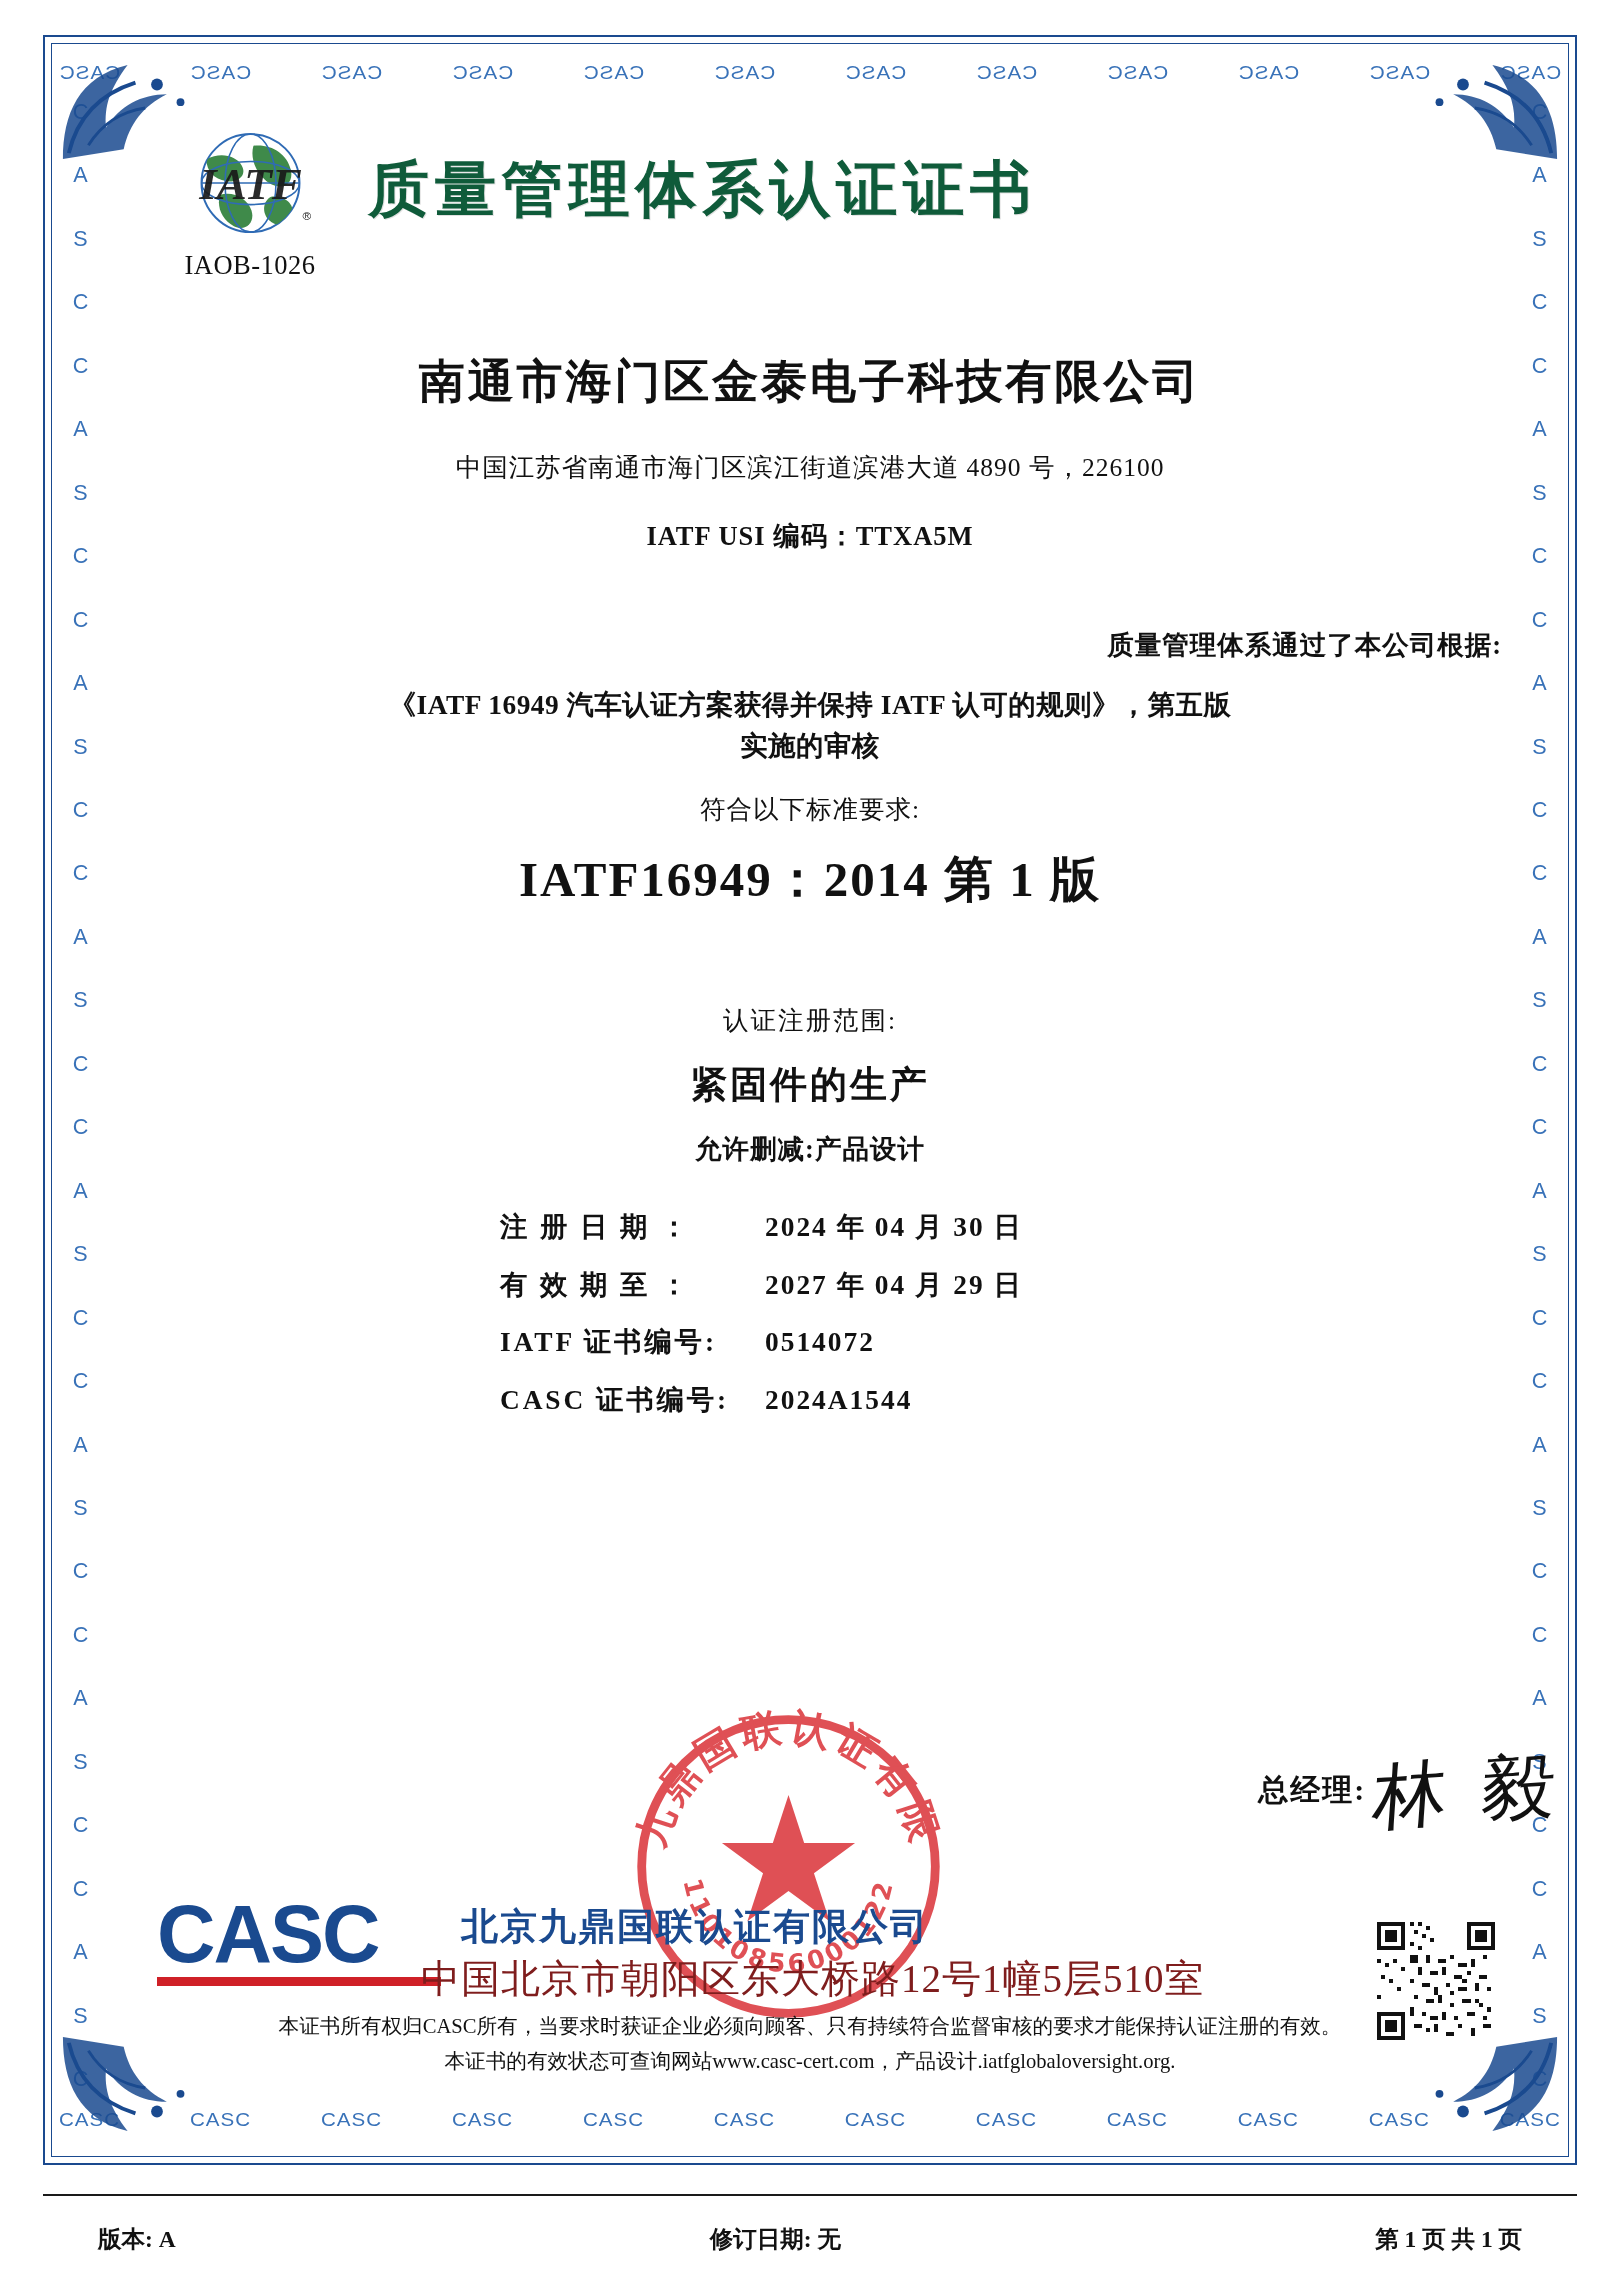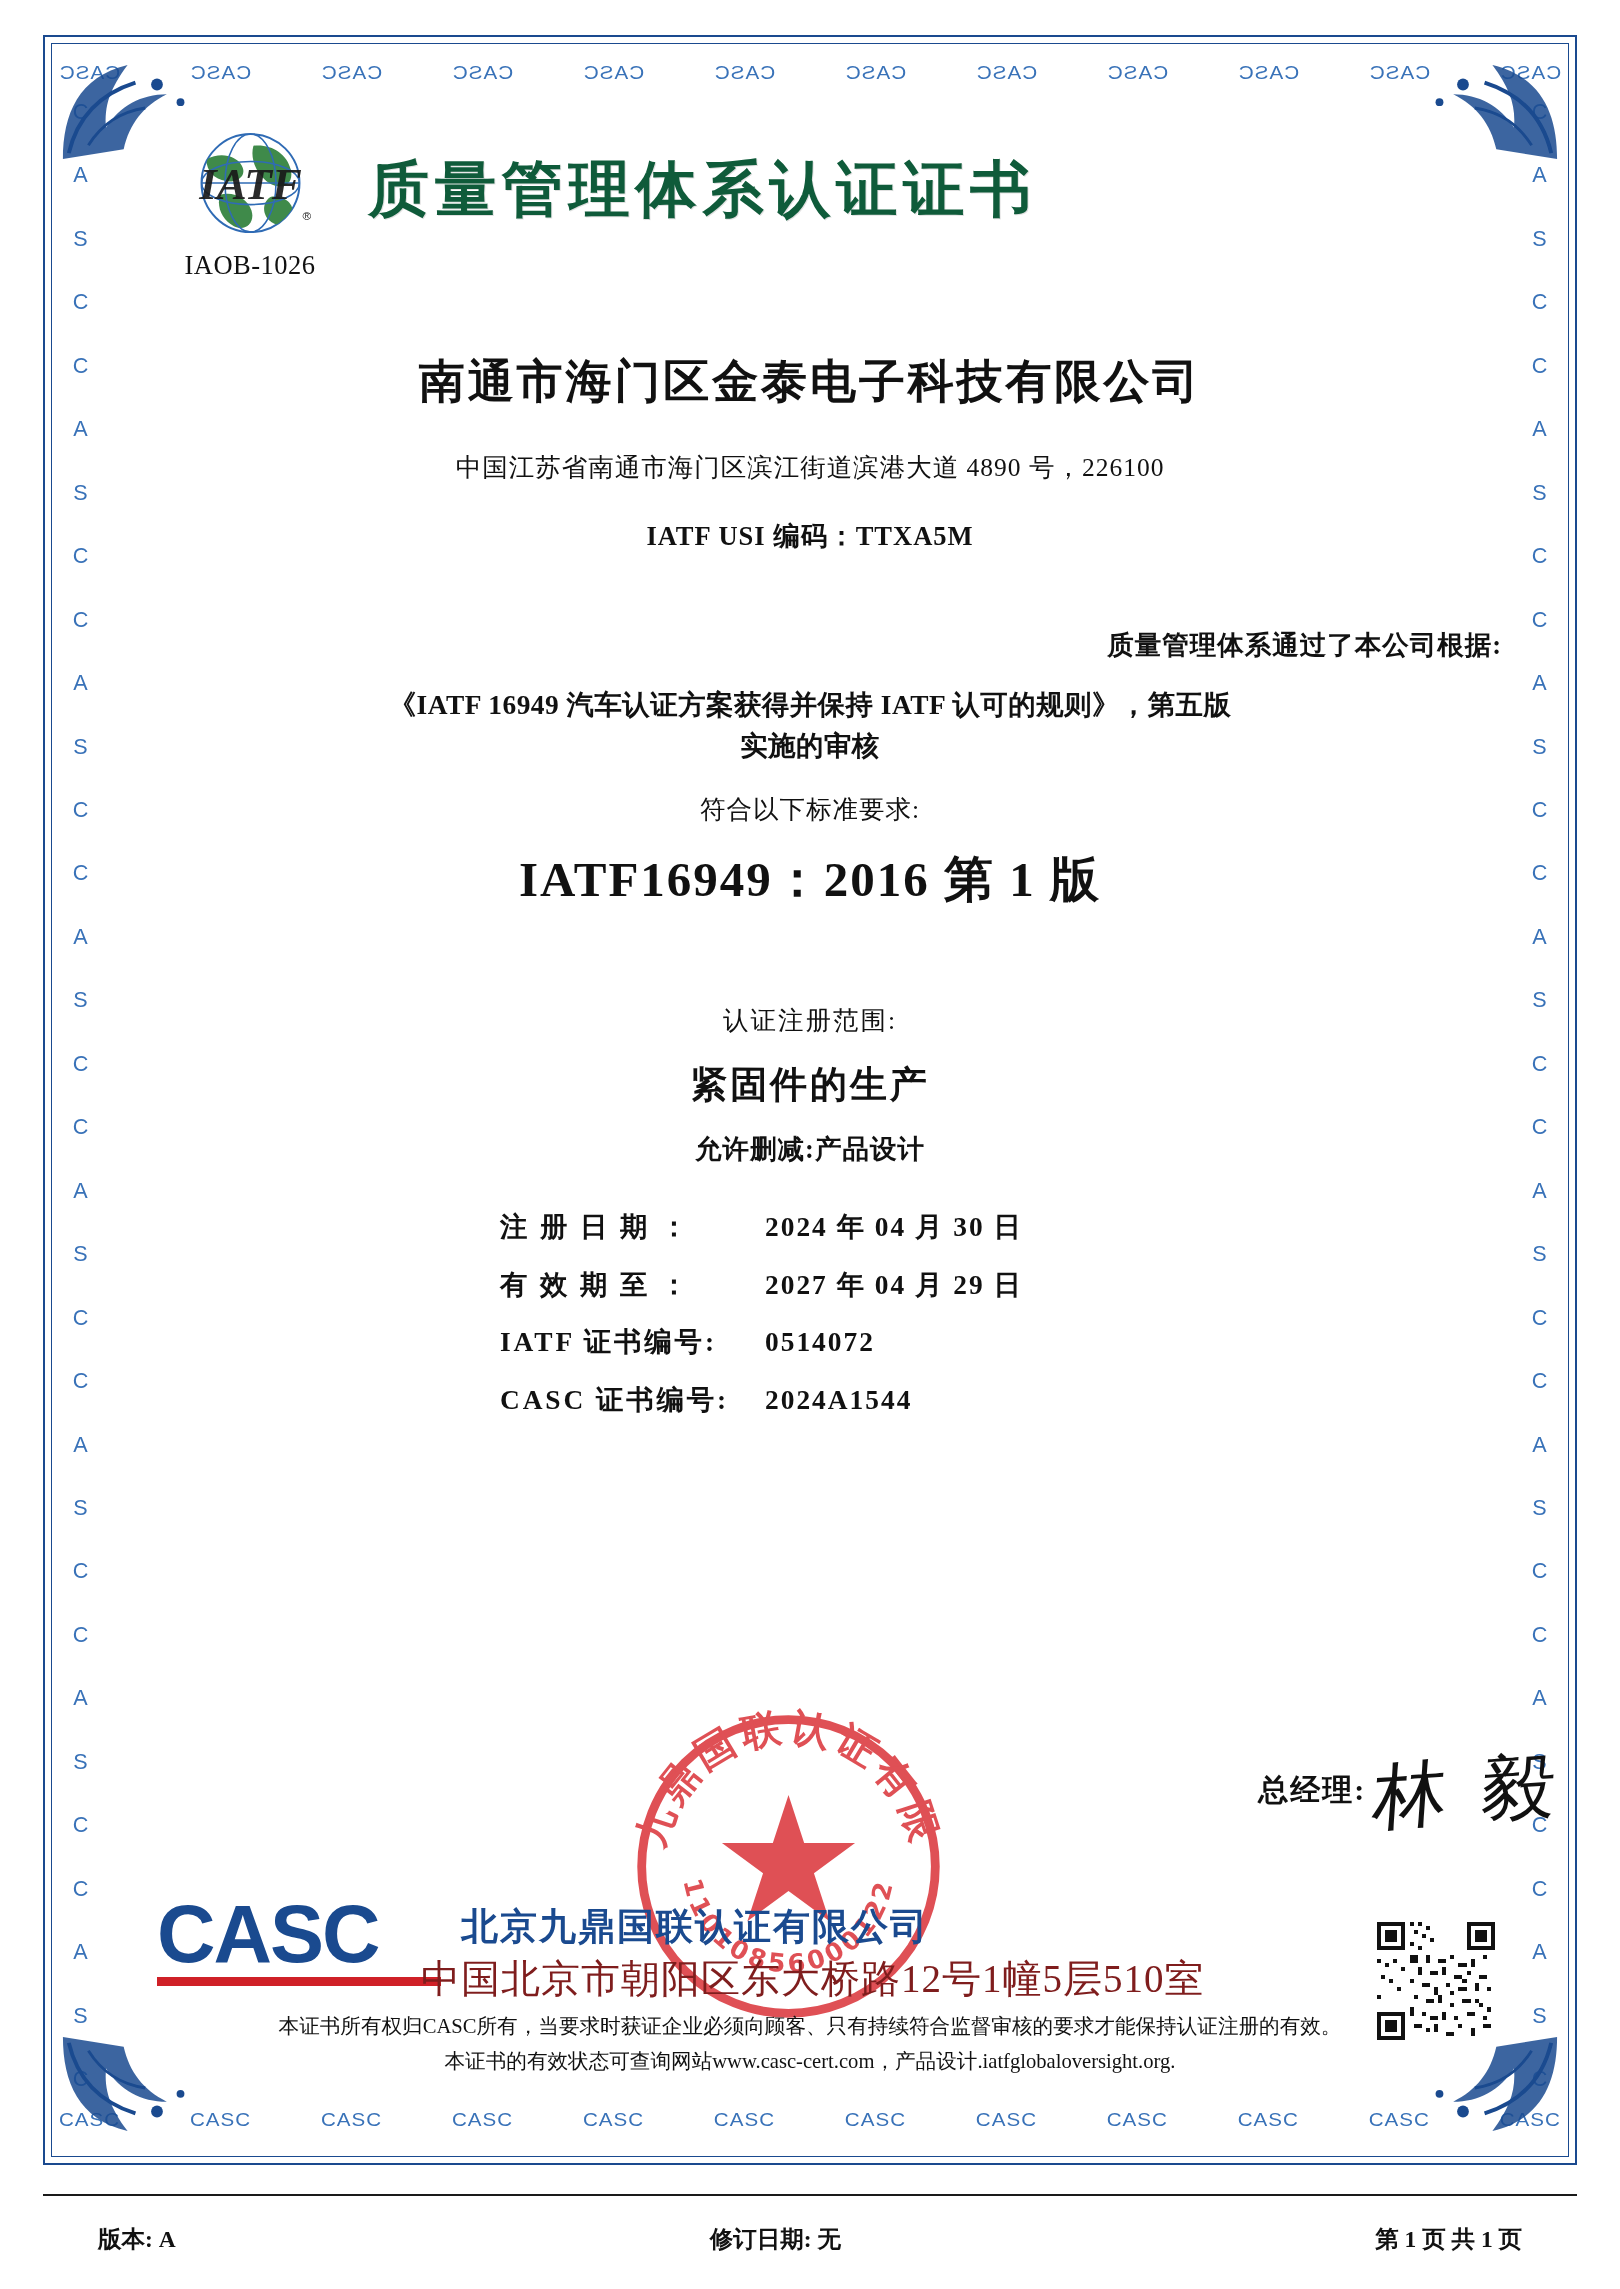--- a/index.html
+++ b/index.html
@@ -543,21 +543,21 @@
     <div class="address">中国江苏省南通市海门区滨江街道滨港大道 4890 号，226100</div>
     <div class="usi">IATF USI 编码：TTXA5M</div>
 
     <div class="scheme-lead">质量管理体系通过了本公司根据:</div>
     <div class="scheme-rule">
       <div>《IATF 16949 汽车认证方案获得并保持 IATF 认可的规则》，第五版</div>
       <div>实施的审核</div>
     </div>
 
     <div class="standard-lead">符合以下标准要求:</div>
-    <div class="standard">IATF16949：2016 第 1 版</div>
+    <div class="standard">IATF16949：2014 第 1 版</div>
 
     <div class="scope-lead">认证注册范围:</div>
     <div class="scope">紧固件的生产</div>
     <div class="exclusion">允许删减:产品设计</div>
 
     <div class="fields">
       <div class="field-row">
         <div class="field-label">注 册 日 期 ：</div>
         <div class="field-value">2024 年 04 月 30 日</div>
       </div>

